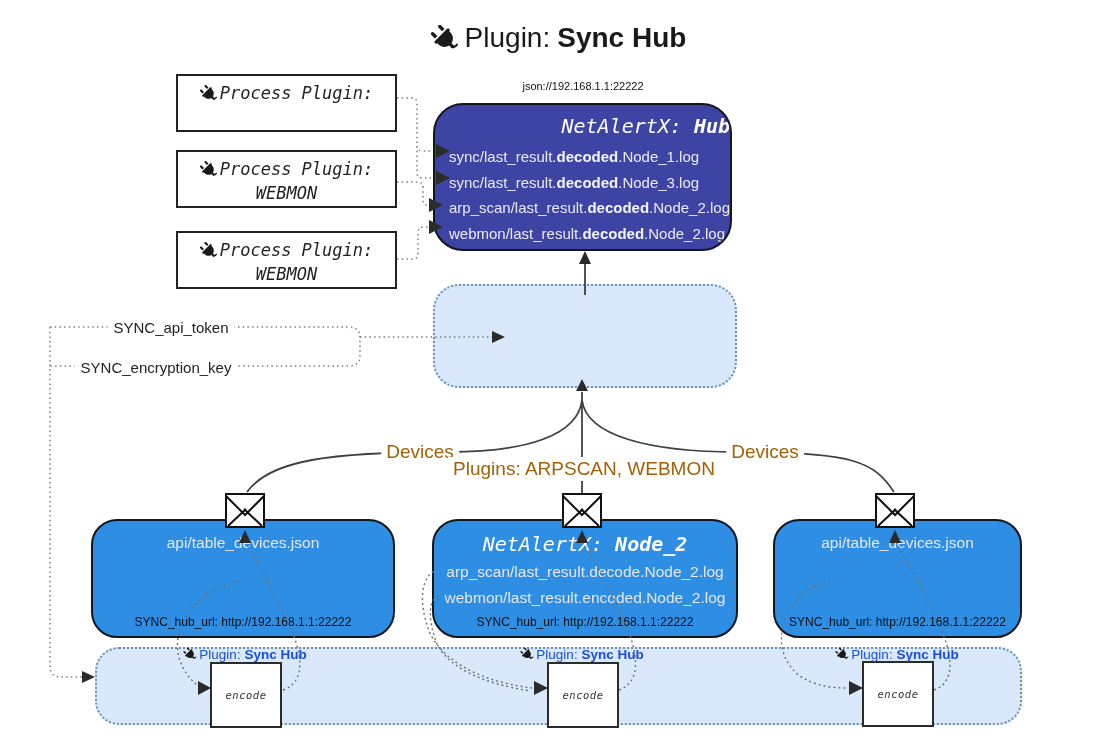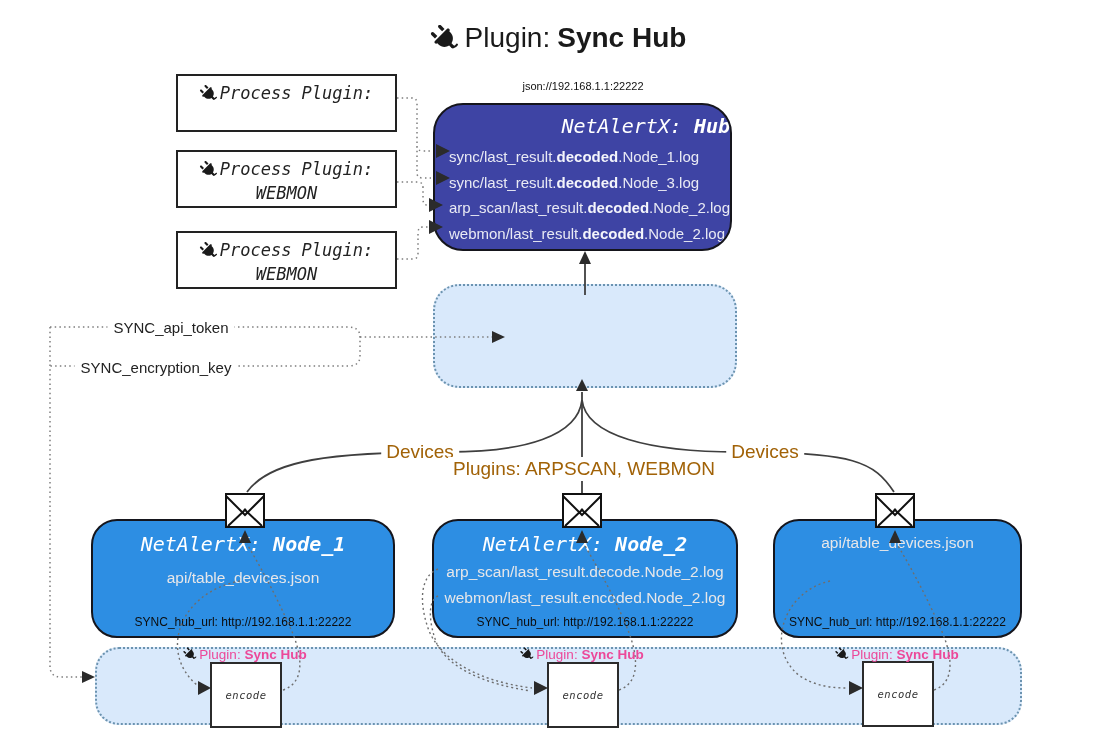--- a/index.html
+++ b/index.html
@@ -60,21 +60,21 @@
     color:#fff; top:519px; height:119px; overflow:hidden; }
   .node-title { margin-top:11px; text-align:center; font-size:20px; white-space:nowrap; }
   .node-title b { font-weight:700; }
   .node-files { margin-top:9px; }
   .node-file { text-align:center; font-size:15.5px; color:#E7E7E9; line-height:26px; white-space:nowrap; }
   .node-url { position:absolute; left:0; bottom:7px; width:100%; text-align:center;
     font-size:12px; color:#0d0d0d; white-space:nowrap; }
 
   
   .enc-label { position:absolute; z-index:6; transform:translate(-50%,-50%);
-    display:flex; align-items:center; gap:3px; font-size:13.5px; color:#ec4899; white-space:nowrap; }
+    display:flex; align-items:center; gap:3px; font-size:13.5px; color:#1d4ed8; white-space:nowrap; }
   .enc-label b { font-weight:700; }
 </style>
 </head>
 <body>
 
 <div class="stage">
 
   <svg width="0" height="0" style="position:absolute" aria-hidden="true">
     <defs>
       <g id="ic-plug">
@@ -191,21 +191,20 @@
   <div class="box soft decode-wrap"></div>
 
   <div class="wlabel keylabel" style="left:171px; top:327px">SYNC_api_token</div>
   <div class="wlabel keylabel" style="left:156px; top:367px">SYNC_encryption_key</div>
 
   <div class="wlabel" style="left:420px; top:452px">Devices</div>
   <div class="wlabel" style="left:765px; top:452px">Devices</div>
   <div class="wlabel" style="left:584px; top:469px">Plugins: ARPSCAN, WEBMON</div>
 
   <div class="box node" style="left:91px; width:304px">
-    <div class="node-title mono"><span>NetAlertX: </span><b>Node_1</b></div>
     <div class="node-files">
         <div class="node-file">api/table_devices.json</div>
       </div>
     <div class="node-url">SYNC_hub_url: http://192.168.1.1:22222</div>
   </div>
   <div class="box node" style="left:432px; width:306px">
     <div class="node-title mono"><span>NetAlertX: </span><b>Node_2</b></div>
     <div class="node-files" style="margin-top:3px">
       <div class="node-file">arp_scan/last_result.decode.Node_2.log</div>
       <div class="node-file">webmon/last_result.encoded.Node_2.log</div>

